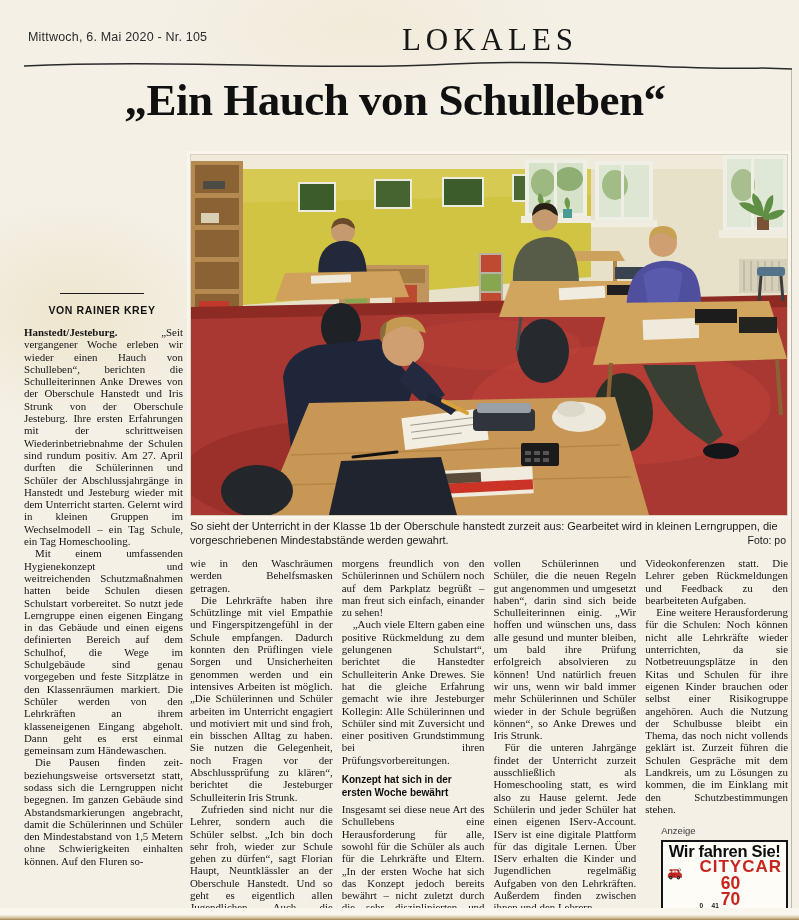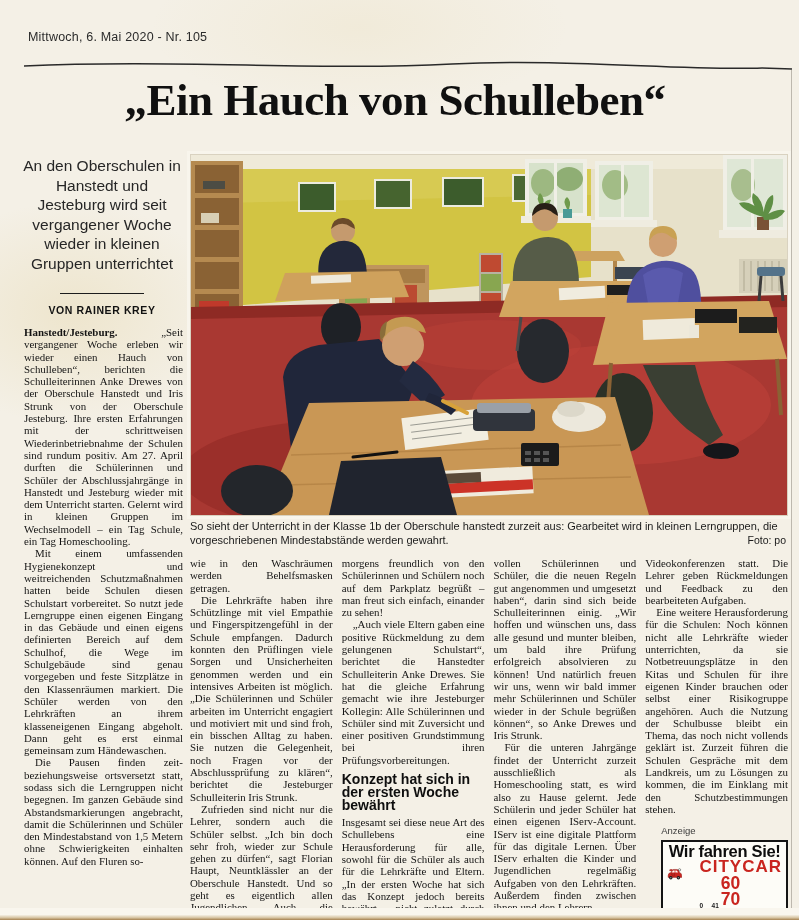--- a/index.html
+++ b/index.html
@@ -34,21 +34,21 @@
   
   .photo{position:absolute;left:190px;top:154px;width:596px;height:360px;background:#e7e1ca;
     border:1px solid #d9d2c0;box-shadow:0 0 0 3px #f8f5ec;}
   .caption{position:absolute;left:190px;top:520px;width:598px;font-family:"Liberation Sans",sans-serif;
     font-size:11px;line-height:13.5px;color:#1b1b1b;}
   .credit{position:absolute;right:2px;top:13.5px;font-size:10.5px;color:#1b1b1b;}
   
   .cols{position:absolute;left:190px;top:557px;width:598px;height:358px;display:flex;gap:9px;overflow:hidden;}
   .ncol{flex:1 1 0;overflow:hidden;font-size:10.9px;line-height:12.3px;text-align:justify;color:#141414;
     hyphens:auto;-webkit-hyphens:auto;}
-  .subhead{font-family:"Liberation Sans",sans-serif;font-weight:bold;font-size:14px;line-height:13px;
+  .subhead{font-family:"Liberation Sans",sans-serif;font-weight:bold;font-size:10px;line-height:13px;
     margin:7px 0 4px 0;color:#0e0e0e;text-align:left;}
   
   .ad-wrap{margin-top:10px;padding-left:16px;}
   .ad-label{font-family:"Liberation Sans",sans-serif;font-size:9.5px;color:#3a3a3a;margin-bottom:2px;}
   .ad-box{border:2.5px solid #141414;background:#fdfcf7;padding:3px 4px 4px 4px;}
   .ad-line1{font-family:"Liberation Sans",sans-serif;font-weight:bold;font-size:16.5px;color:#0d0d0d;
     text-align:center;letter-spacing:-.3px;}
   .ad-row{display:flex;gap:17px;margin-top:1px;}
   .ad-right{flex:1;}
   .ad-brand{font-family:"Liberation Sans",sans-serif;font-weight:bold;font-size:17px;color:#c9251f;
@@ -57,29 +57,29 @@
   .ad-tiny{font-family:"Liberation Sans",sans-serif;font-weight:bold;font-size:6.5px;line-height:7px;color:#1a1a1a;}
   .ad-num{font-family:"Liberation Sans",sans-serif;font-weight:bold;font-size:17.5px;line-height:16px;color:#c9251f;}
   .ad-tld{font-family:Liberation Mono, monospace;font-weight:bold;font-size:10px;color:#c9251f;}
 </style>
 </head>
 <body>
 
 <div id="page">
 
   <div class="dateline">Mittwoch, 6. Mai 2020 - Nr. 105</div>
+  <div class="section-title">LOKALES</div>
 
   <svg class="header-rule" width="772" height="22" viewBox="0 0 772 22">
     <path d="M2,10 C150,3 300,15 430,8 C545,2 660,15 740,12 L770,13" fill="none" stroke="#2a2a2a" stroke-width="1.5"></path>
   </svg>
   <div class="right-edge"></div>
 
   <h1 class="headline" style="margin:0;">„Ein Hauch von Schulleben“</h1>
 
-  <div class="deck">An den Oberschulen in Hanstedt und Jesteburg wird seit vergangener Woche wieder in kleinen Gruppen unterrichtet</div>
   <div class="deck-rule"></div>
   <div class="byline">VON RAINER KREY</div>
 
   <div class="left-body">
     <p><span class="leadin">Hanstedt/Jesteburg.</span><span> „Seit vergangener Woche erleben wir wieder einen Hauch von Schulleben“, berichten die Schulleiterinnen Anke Drewes von der Oberschule Hanstedt und Iris Strunk von der Oberschule Jesteburg. Ihre ersten Erfahrungen mit der schrittweisen Wiederinbetriebnahme der Schulen sind rundum positiv. Am 27. April durften die Schülerinnen und Schüler der Abschlussjahrgänge in Hanstedt und Jesteburg wieder mit dem Unterricht starten. Gelernt wird in kleinen Gruppen im Wechselmodell – ein Tag Schule, ein Tag Homeschooling.</span></p>
     <p class="ind">Mit einem umfassenden Hygienekonzept und weitreichenden Schutzmaßnahmen hatten beide Schulen diesen Schulstart vorbereitet. So nutzt jede Lerngruppe einen eigenen Eingang in das Gebäude und einen eigens definierten Bereich auf dem Schulhof, die Wege im Schulgebäude sind genau vorgegeben und feste Sitzplätze in den Klassenräumen markiert. Die Schüler werden von den Lehrkräften an ihrem klasseneigenen Eingang abgeholt. Dann geht es erst einmal gemeinsam zum Händewaschen.</p>
     <p class="ind">Die Pausen finden zeit- beziehungsweise ortsversetzt statt, sodass sich die Lerngruppen nicht begegnen. Im ganzen Gebäude sind Abstandsmarkierungen angebracht, damit die Schülerinnen und Schüler den Mindestabstand von 1,5 Metern ohne Schwierigkeiten einhalten können. Auf den Fluren so-</p>
   </div>
 
   <div class="photo">

